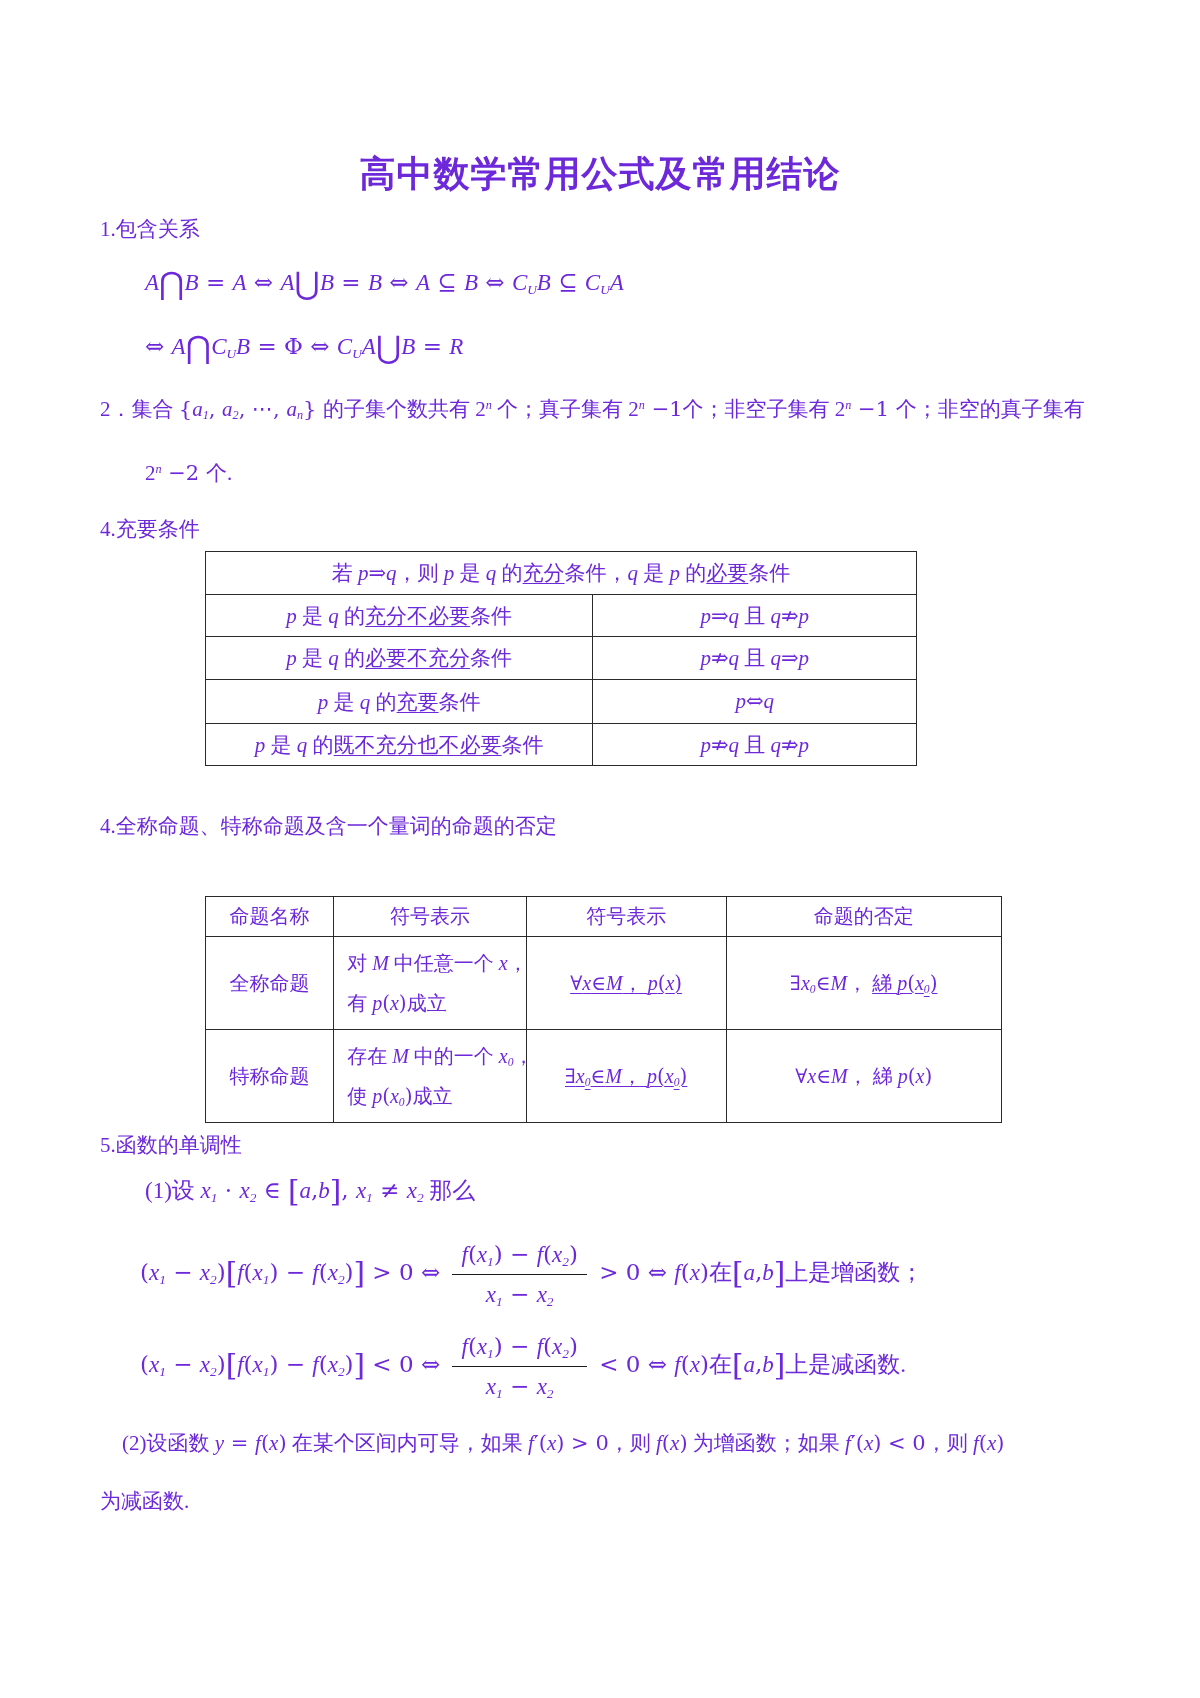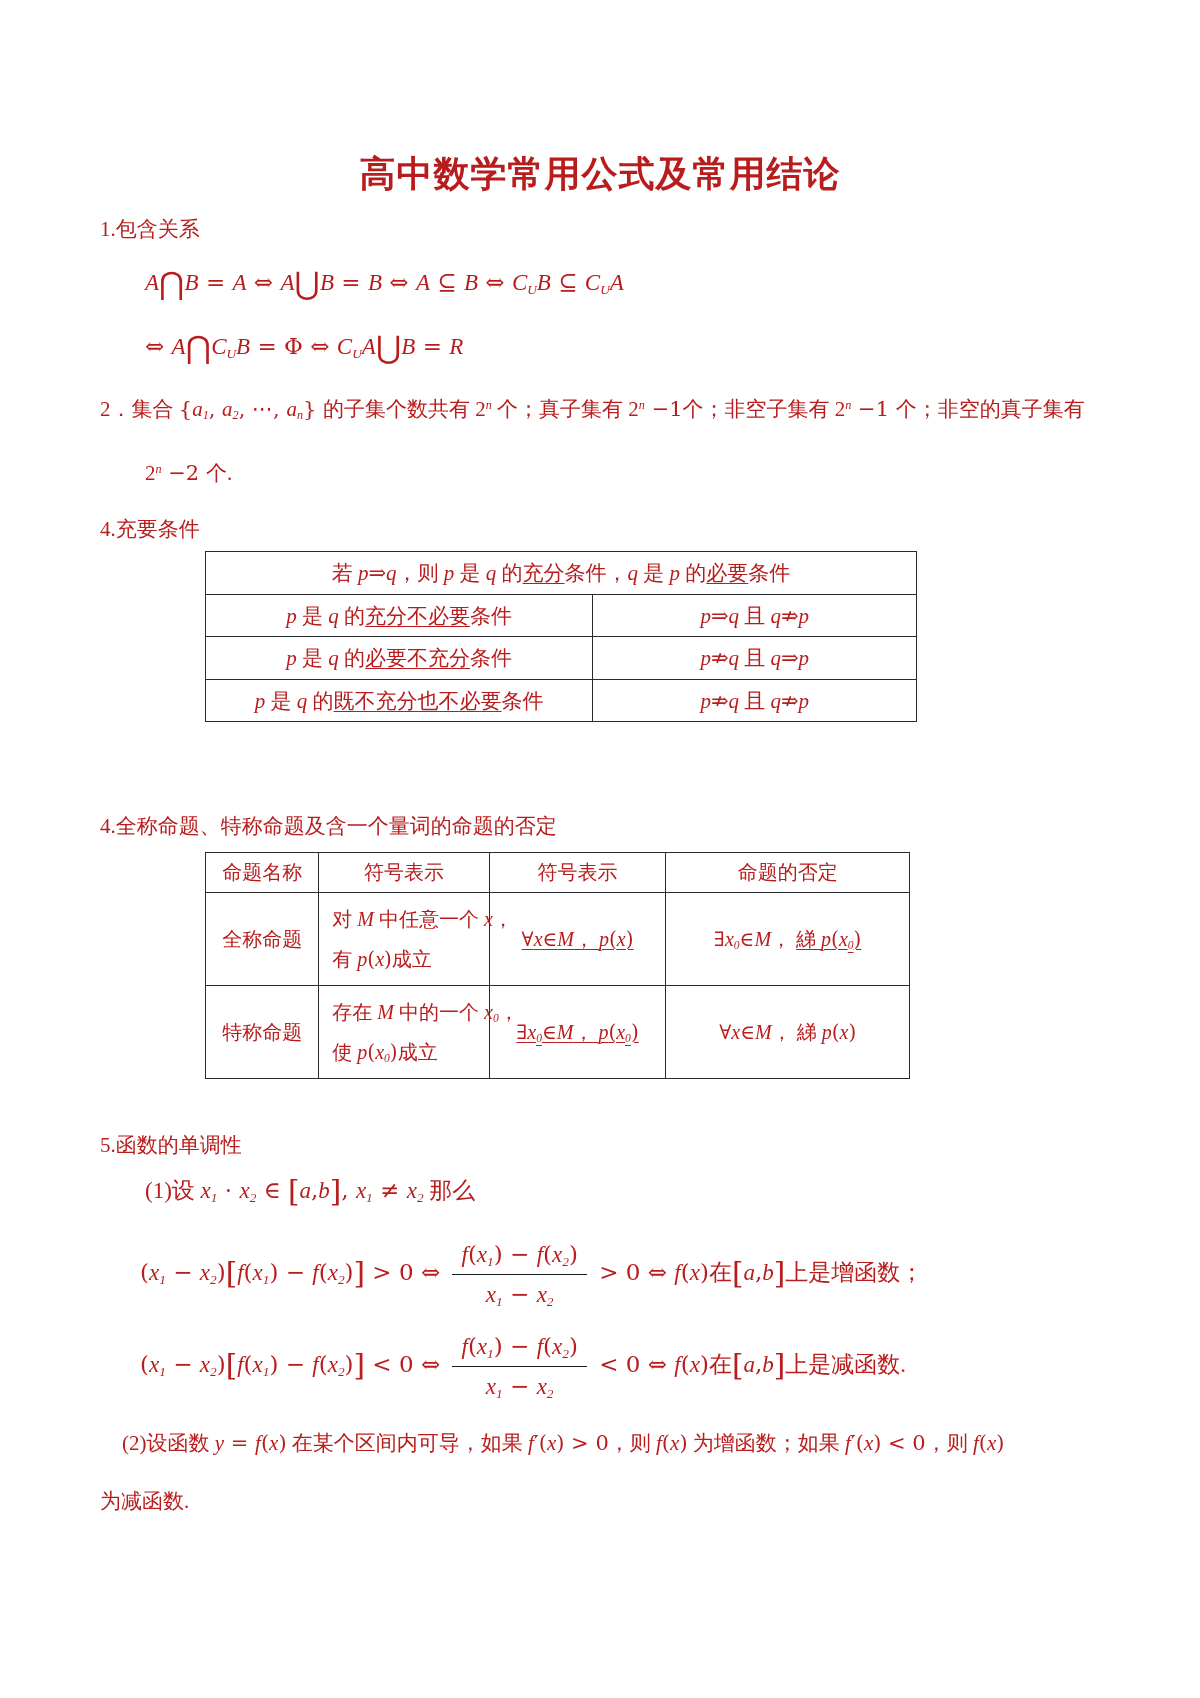--- a/index.html
+++ b/index.html
@@ -1,17 +1,17 @@
 <!DOCTYPE html>
 <html><head>
 <meta charset="utf-8">
 <style>
   html,body{margin:0;padding:0;background:#e8e8e8;}
   .page{position:relative;width:1200px;height:1698px;margin:0 auto;background:#ffffff;
-        font-family:"Liberation Serif","DejaVu Serif",serif;color:#b91c1c;overflow:hidden;}
+        font-family:"Liberation Serif","DejaVu Serif",serif;color:#6d28d9;overflow:hidden;}
   .title{position:absolute;left:0;right:0;top:150px;text-align:center;
          font-size:36px;font-weight:bold;letter-spacing:1px;}
   .h{position:absolute;left:100px;font-size:21px;white-space:nowrap;}
   .math{position:absolute;font-size:23px;line-height:1.45;white-space:nowrap;}
   .body-size{font-size:21px;text-align:center;}
   
   .tk-i{font-style:italic;}
   .tk-r{font-style:normal;}
   .tk-s{font-family:"DejaVu Serif","DejaVu Sans",serif;}
   .tk-sub{font-style:italic;font-size:0.58em;vertical-align:-0.28em;}
@@ -55,30 +55,34 @@
         <td colspan="2"><span class="tk-r">若 </span><span class="tk-i">p</span><span class="tk-s">⇒</span><span class="tk-i">q</span><span class="tk-r">，则 </span><span class="tk-i">p</span><span class="tk-r"> 是 </span><span class="tk-i">q</span><span class="tk-r"> 的</span><span class="tk-r tk-u">充分</span><span class="tk-r">条件，</span><span class="tk-i">q</span><span class="tk-r"> 是 </span><span class="tk-i">p</span><span class="tk-r"> 的</span><span class="tk-r tk-u">必要</span><span class="tk-r">条件</span></td>
       </tr>
       <tr style="height:42px">
         <td><span class="tk-i">p</span><span class="tk-r"> 是 </span><span class="tk-i">q</span><span class="tk-r"> 的</span><span class="tk-r tk-u">充分不必要</span><span class="tk-r">条件</span></td>
         <td><span class="tk-i">p</span><span class="tk-s">⇒</span><span class="tk-i">q</span><span class="tk-r"> 且 </span><span class="tk-i">q</span><span class="tk-s">⇏</span><span class="tk-i">p</span></td>
       </tr>
       <tr style="height:43px">
         <td><span class="tk-i">p</span><span class="tk-r"> 是 </span><span class="tk-i">q</span><span class="tk-r"> 的</span><span class="tk-r tk-u">必要不充分</span><span class="tk-r">条件</span></td>
         <td><span class="tk-i">p</span><span class="tk-s">⇏</span><span class="tk-i">q</span><span class="tk-r"> 且 </span><span class="tk-i">q</span><span class="tk-s">⇒</span><span class="tk-i">p</span></td>
       </tr>
+      <tr style="height:44px">
+        <td><span class="tk-i">p</span><span class="tk-r"> 是 </span><span class="tk-i">q</span><span class="tk-r"> 的</span><span class="tk-r tk-u">充要</span><span class="tk-r">条件</span></td>
+        <td><span class="tk-i">p</span><span class="tk-s">⇔</span><span class="tk-i">q</span></td>
+      </tr>
       <tr style="height:42px">
         <td><span class="tk-i">p</span><span class="tk-r"> 是 </span><span class="tk-i">q</span><span class="tk-r"> 的</span><span class="tk-r tk-u">既不充分也不必要</span><span class="tk-r">条件</span></td>
         <td><span class="tk-i">p</span><span class="tk-s">⇏</span><span class="tk-i">q</span><span class="tk-r"> 且 </span><span class="tk-i">q</span><span class="tk-s">⇏</span><span class="tk-i">p</span></td>
       </tr>
     </tbody>
   </table>
 
   <div class="h" style="top:812px">4.全称命题、特称命题及含一个量词的命题的否定</div>
 
-  <table class="tbl t2" style="left:197px;top:852px;width:705px">
+  <table class="tbl t2" style="left:197px;top:896px;width:797px">
     <colgroup>
       <col style="width:16.1%">
         <col style="width:24.2%">
         <col style="width:25.1%">
         <col style="width:34.6%">
     </colgroup>
     <tbody>
       <tr style="height:40px">
         <td>命题名称</td>
         <td>符号表示</td>

